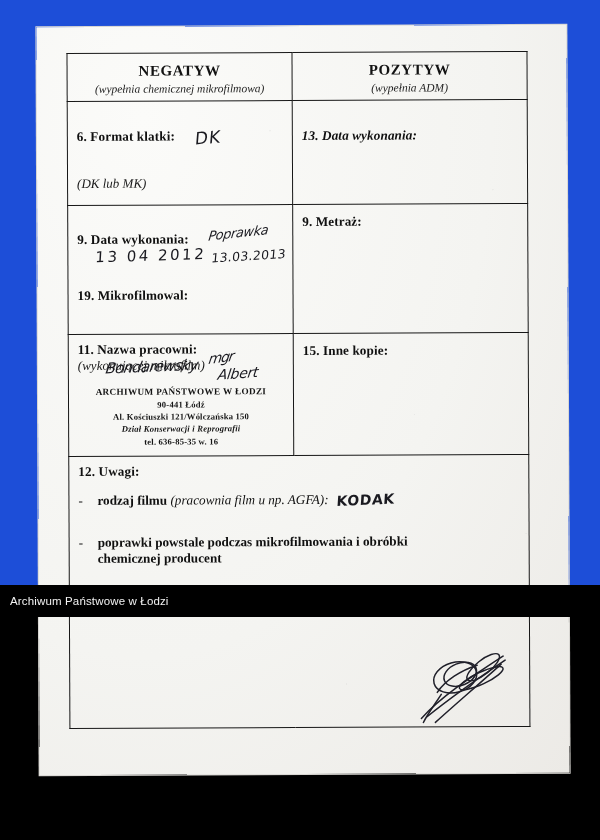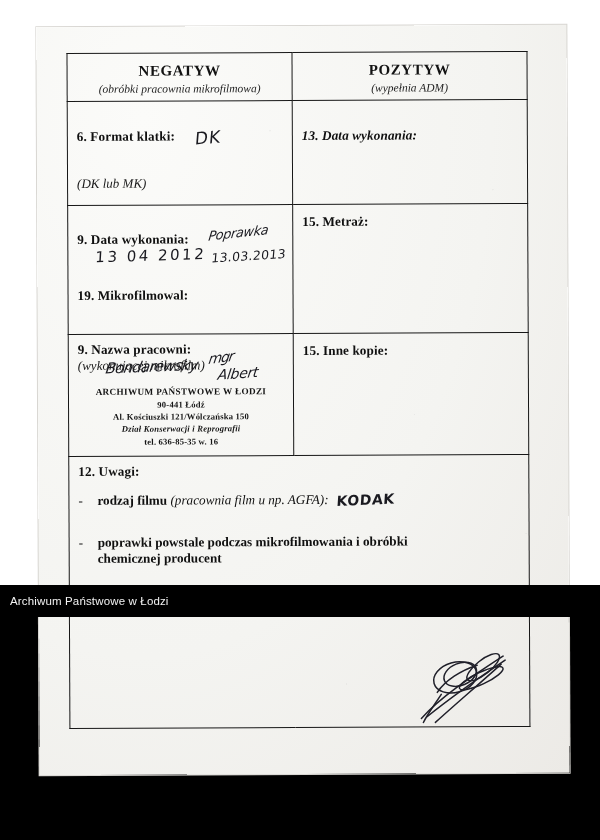--- a/index.html
+++ b/index.html
@@ -12,21 +12,21 @@
     height: 840px;
     overflow: hidden;
     font-family: "Liberation Serif", serif;
   }
 
   
   .scan {
     position: relative;
     width: 600px;
     height: 617px;
-    background: #ffffff;
+    background: #1d4ed8;
   }
 
   
   .sheet {
     position: absolute;
     left: 38px;
     top: 26px;
     width: 530px;
     height: 748px;
     background:
@@ -220,21 +220,21 @@
 <div class="scan">
 
   <div class="sheet">
 
     <table class="form-table">
 
       <tbody>
           <tr>
         <td class="col-left">
           <div class="col-head">NEGATYW</div>
-          <div class="col-head-sub">(obróbki pracownia mikrofilmowa)</div>
+          <div class="col-head-sub">(wypełnia chemicznej mikrofilmowa)</div>
         </td>
         <td class="col-right">
           <div class="col-head">POZYTYW</div>
           <div class="col-head-sub">(wypełnia ADM)</div>
         </td>
       </tr>
 
       <tr>
         <td class="col-left">
           <div class="cell-pad" style="height:88px;">
@@ -266,29 +266,29 @@
             <div style="position:relative;margin-top:38px;">
               <span class="field-label">19. Mikrofilmowal:</span>
               <span class="hand hw-sign1">Bondarewsky</span>
               <span class="hand hw-sign2">mgr</span>
               <span class="hand hw-sign3">Albert</span>
             </div>
           </div>
         </td>
         <td class="col-right">
           <div class="cell-pad" style="height:96px;">
-            <span class="field-label">15. Metraż:</span>
+            <span class="field-label">9. Metraż:</span>
           </div>
         </td>
       </tr>
 
       <tr>
         <td class="col-left">
           <div class="cell-pad" style="height:106px;">
-            <div class="field-label">9. Nazwa pracowni:</div>
+            <div class="field-label">11. Nazwa pracowni:</div>
             <div class="field-note" style="margin-top:0;">(wykonującej mikrofilm)</div>
             <div class="addr">
               <div class="big">ARCHIWUM PAŃSTWOWE W ŁODZI</div>
               <div>90-441 Łódź</div>
               <div>Al. Kościuszki 121/Wólczańska 150</div>
               <div class="it">Dział Konserwacji i Reprografii</div>
               <div>tel. 636-85-35 w. 16</div>
             </div>
           </div>
         </td>

